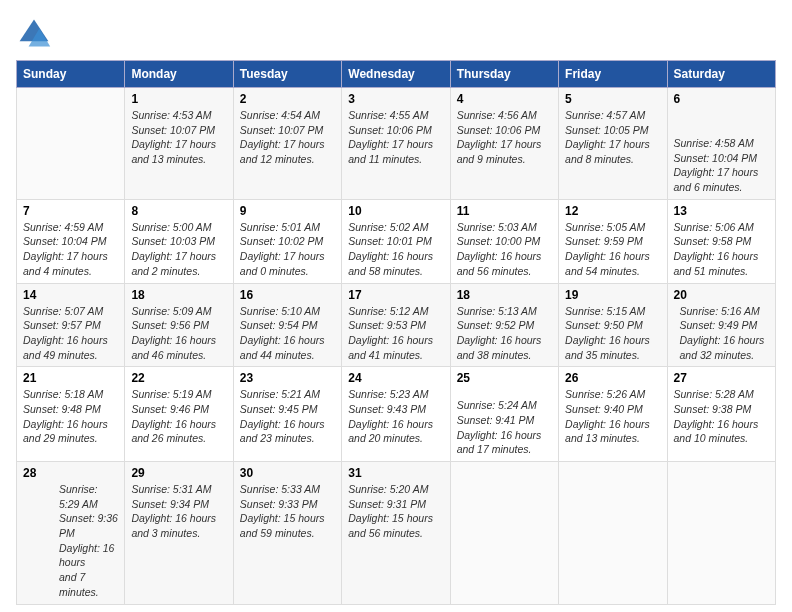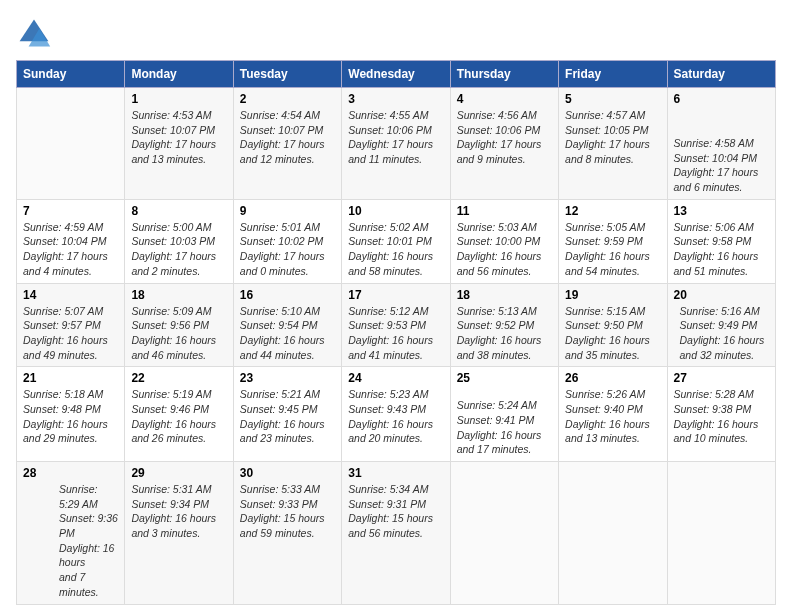--- a/index.html
+++ b/index.html
@@ -337,21 +337,21 @@
         </td>
         <td>
           <span class="day-num">30</span>
           <div class="cell-text" style="white-space: pre-line;">Sunrise: 5:33 AM
 Sunset: 9:33 PM
 Daylight: 15 hours
 and 59 minutes.</div>
         </td>
         <td>
           <span class="day-num">31</span>
-          <div class="cell-text" style="white-space: pre-line;">Sunrise: 5:34 AM
+          <div class="cell-text" style="white-space: pre-line;">Sunrise: 5:20 AM
 Sunset: 9:31 PM
 Daylight: 15 hours
 and 56 minutes.</div>
         </td>
         <td class="empty"></td>
         <td class="empty"></td>
         <td class="empty"></td>
       </tr>
     </tbody>
 </table>

